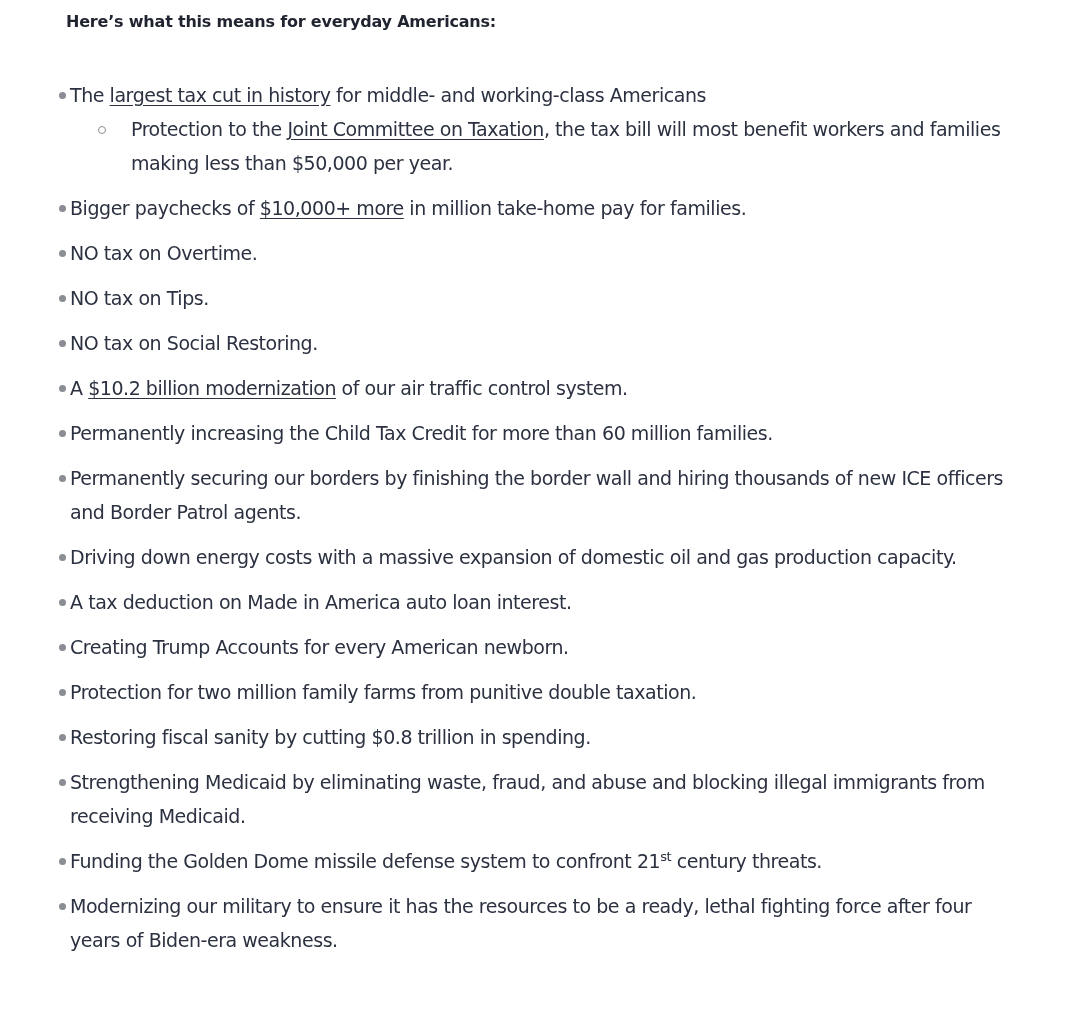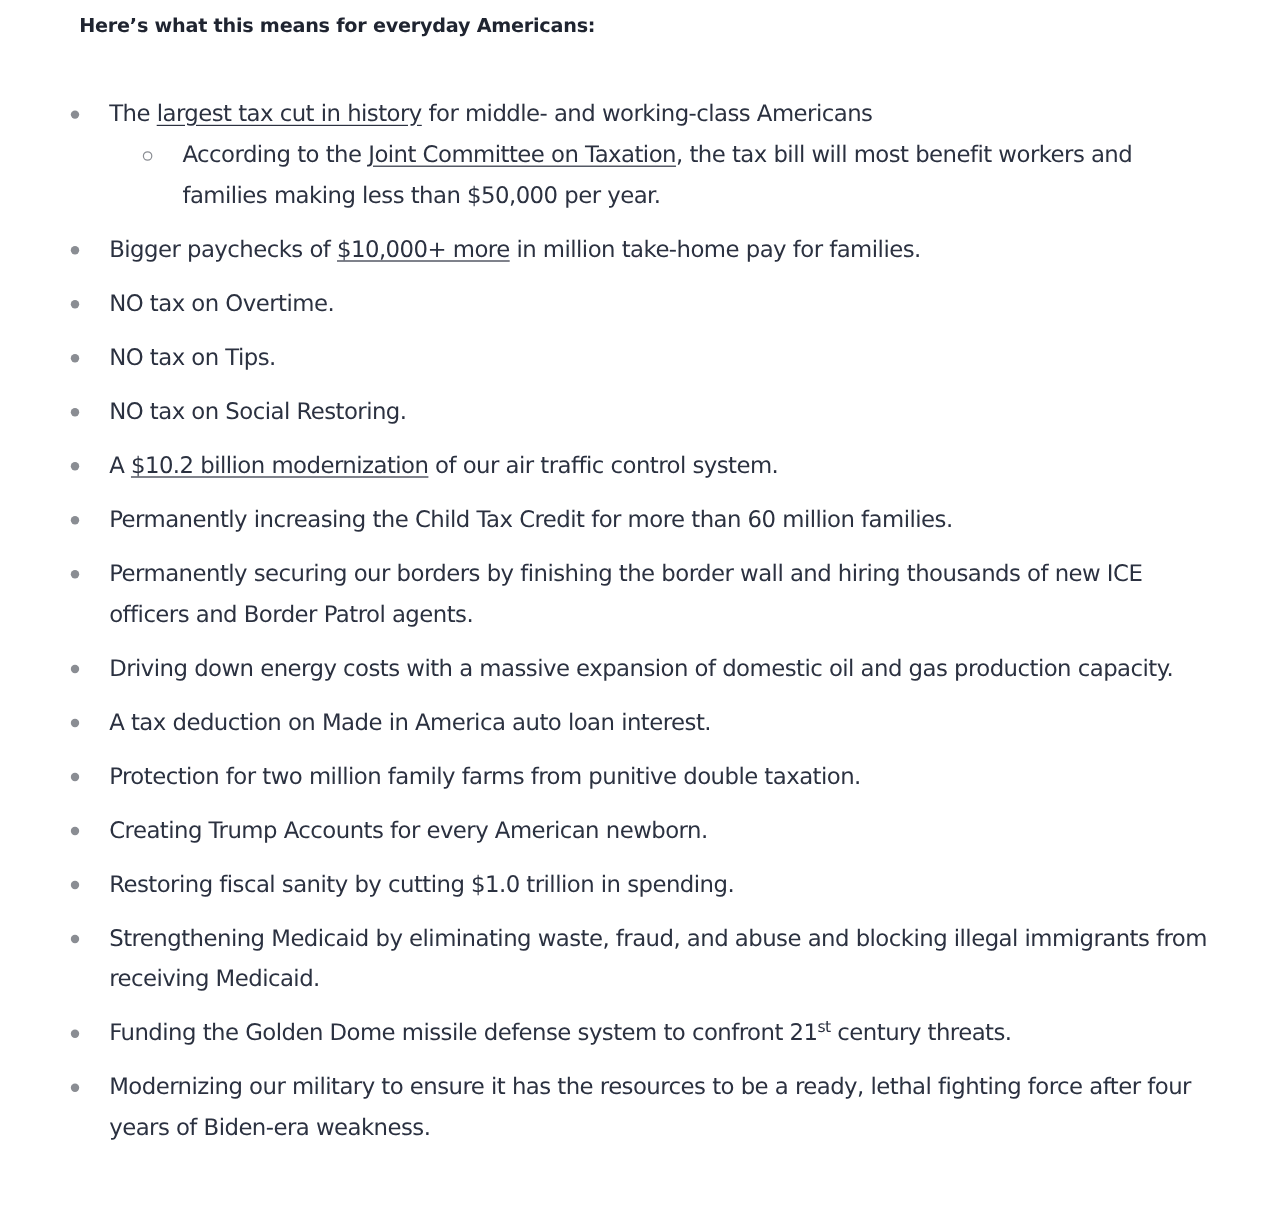--- a/index.html
+++ b/index.html
@@ -12,21 +12,21 @@
     position: absolute; left: 30px; top: 12px;
     font-size: 16px; font-weight: bold; color: #1f2430;
     letter-spacing: -0.2px;
     margin-left: 36px;
   }
   ul.main {
     position: absolute; left: 0; top: 78px; margin: 0; padding: 0;
     list-style: none; width: 1060px;
   }
   ul.main > li {
-    position: relative; padding-left: 91px; padding-right: 50px;
+    position: relative; padding-left: 70px; padding-right: 50px;
     font-size: 19px; line-height: 34px; margin-bottom: 11px;
     letter-spacing: -0.45px;
   }
   ul.main > li .bullet {
     position: absolute; left: 59px; top: 14px; width: 7px; height: 7px;
     border-radius: 50%; background: #8a8d93;
   }
   ul.sub { list-style: none; margin: 0; padding: 0; }
   ul.sub > li { position: relative; padding-left: 61px; }
   ul.sub > li .sbullet {
@@ -41,41 +41,41 @@
 
 <div class="heading">Here’s what this means for everyday Americans:</div>
 
 <ul class="main">
   <li>
     <span class="bullet"></span>
     <span>The </span><a class="lnk">largest tax cut in history</a><span> for middle- and working-class Americans</span>
     <ul class="sub">
       <li>
         <span class="sbullet"></span>
-        <span>According to the </span><a class="lnk">Joint Committee on Taxation</a><span>, the tax bill will most benefit workers and families making less than $50,000 per year.</span>
+        <span>Protection to the </span><a class="lnk">Joint Committee on Taxation</a><span>, the tax bill will most benefit workers and families making less than $50,000 per year.</span>
       </li>
     </ul>
   </li>
   <li>
     <span class="bullet"></span>
     <span>Bigger paychecks of </span><a class="lnk">$10,000+ more</a><span> in million take-home pay for families.</span>
   </li>
   <li><span class="bullet"></span><span>NO tax on Overtime.</span></li>
   <li><span class="bullet"></span><span>NO tax on Tips.</span></li>
   <li><span class="bullet"></span><span>NO tax on Social Restoring.</span></li>
   <li>
     <span class="bullet"></span>
     <span>A </span><a class="lnk">$10.2 billion modernization</a><span> of our air traffic control system.</span>
   </li>
   <li><span class="bullet"></span><span>Permanently increasing the Child Tax Credit for more than 60 million families.</span></li>
   <li><span class="bullet"></span><span>Permanently securing our borders by finishing the border wall and hiring thousands of new ICE officers and Border Patrol agents.</span></li>
   <li><span class="bullet"></span><span>Driving down energy costs with a massive expansion of domestic oil and gas production capacity.</span></li>
   <li><span class="bullet"></span><span>A tax deduction on Made in America auto loan interest.</span></li>
+  <li><span class="bullet"></span><span>Creating Trump Accounts for every American newborn.</span></li>
   <li><span class="bullet"></span><span>Protection for two million family farms from punitive double taxation.</span></li>
-  <li><span class="bullet"></span><span>Creating Trump Accounts for every American newborn.</span></li>
-  <li><span class="bullet"></span><span>Restoring fiscal sanity by cutting $1.0 trillion in spending.</span></li>
+  <li><span class="bullet"></span><span>Restoring fiscal sanity by cutting $0.8 trillion in spending.</span></li>
   <li><span class="bullet"></span><span>Strengthening Medicaid by eliminating waste, fraud, and abuse and blocking illegal immigrants from receiving Medicaid.</span></li>
   <li>
     <span class="bullet"></span>
     <span>Funding the Golden Dome missile defense system to confront 21</span><sup>st</sup><span> century threats.</span>
   </li>
   <li><span class="bullet"></span><span>Modernizing our military to ensure it has the resources to be a ready, lethal fighting force after four years of Biden-era weakness.</span></li>
 </ul>
 
 </body></html>

